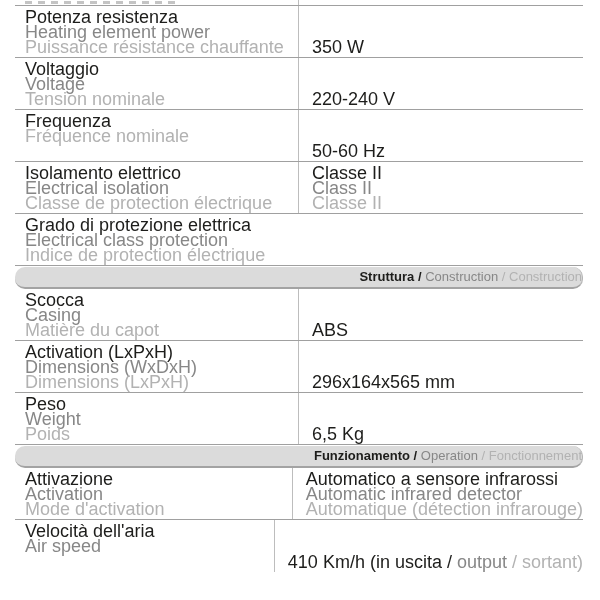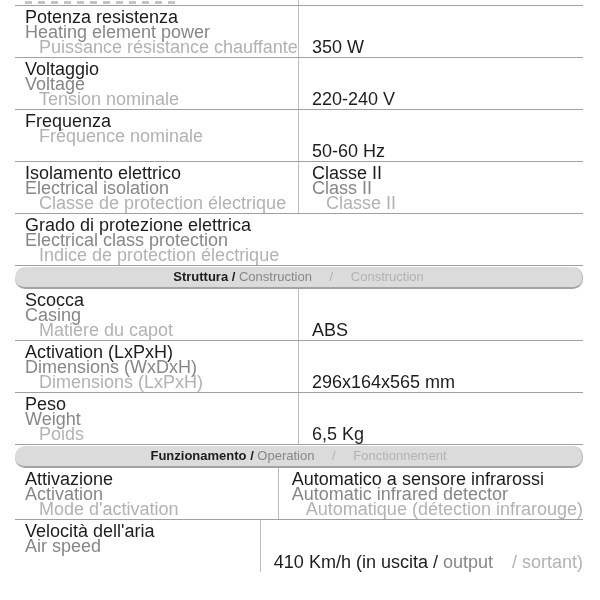--- a/index.html
+++ b/index.html
@@ -34,29 +34,29 @@
   }
   .cell-v{
     flex:1;box-sizing:border-box;border-left:1px solid var(--coldiv);
     padding-left:13px;
   }
   .cell-v.top{padding-top:4px;}
   .cell-v.center{display:flex;flex-direction:column;justify-content:flex-end;padding-bottom:2px;}
   .line{font-size:18px;line-height:15px;white-space:nowrap;}
   .tone-it{color:var(--c-it);}
   .tone-en{color:var(--c-en);}
-  .tone-fr{color:var(--c-fr);margin-left:14px;}
+  .tone-fr{color:var(--c-fr);}
 
   .section-bar{
     height:22px;margin-top:1px;box-sizing:border-box;
     background:var(--bar-bg);
     border-radius:10px;
     border-bottom:2px solid var(--bar-sh);
     border-right:1px solid #b5b5b5;
-    display:flex;align-items:center;justify-content:center;
+    display:flex;align-items:center;justify-content:flex-end;
     font-size:13px;line-height:20px;white-space:pre;
   }
   .section-bar .bold{font-weight:bold;}
 </style>
 </head>
 <body>
 
 <div class="page">
   <div class="table">
     <div class="cut-top">

